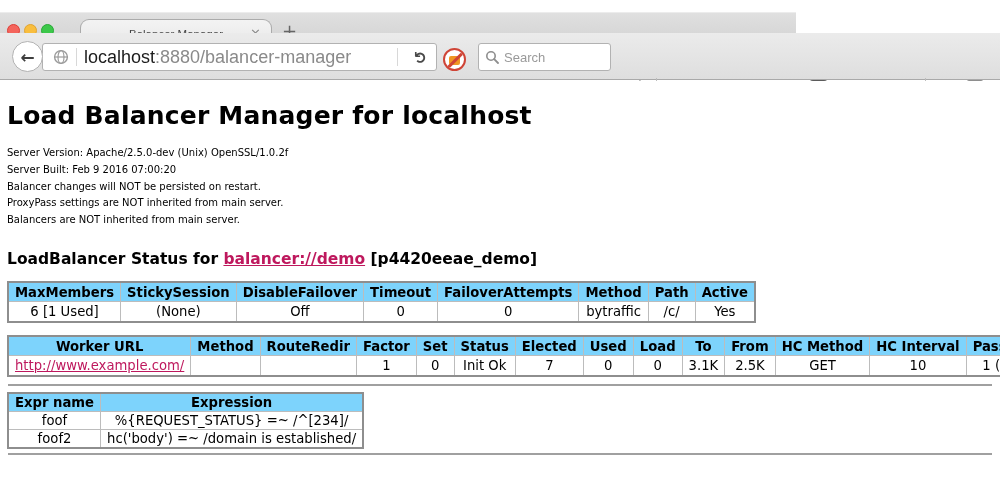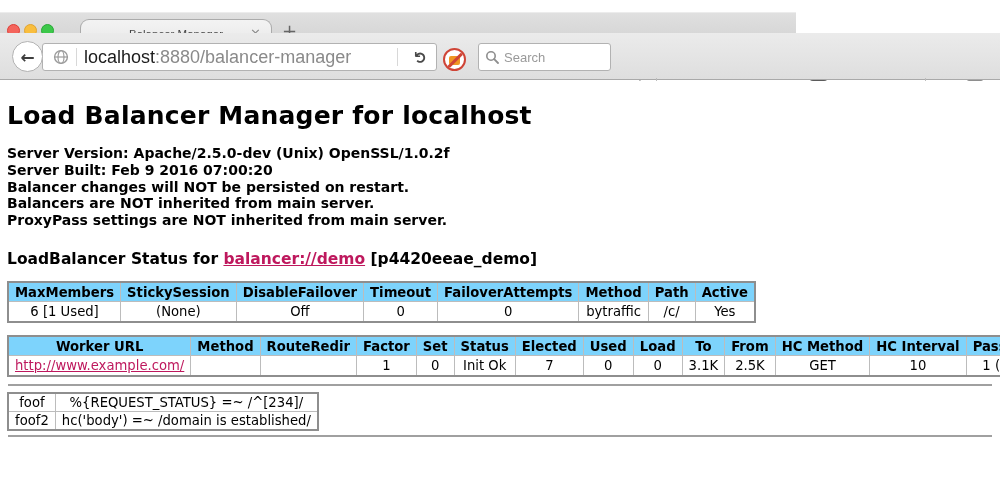--- a/index.html
+++ b/index.html
@@ -77,21 +77,21 @@
   .dot-y { left: 1px; top: 2px; width: 9px; height: 9px; background: #ffcd00; }
   .dot-b { left: 10px; top: 4px; width: 8px; height: 8px; background: #2f6ce0; }
   .dot-r { left: 4px; top: 8px; width: 10px; height: 10px; background: #e82c2c; }
   .caret { font-size: 9px; color: #6d6d6d; margin-left: -6px; cursor: pointer; }
   .hamburger { display: flex; flex-direction: column; gap: 3.5px; }
   .hamburger i { width: 18px; height: 3px; background: #4f4f4f; border-radius: 1px; }
 
   
   .page { position: absolute; left: 0; top: 81px; width: 1000px; height: 312px; background: #fff; padding: 0 7px; color: #000; }
   .page h1 { font-size: 25px; font-weight: bold; margin: 20px 0 15px 0; letter-spacing: 0.2px; }
-  .info-lines { font-size: 14px; line-height: 16.8px; font-weight: bold; }
+  .info-lines { font-size: 10px; line-height: 16.8px; }
   .lb-heading { margin-top: 21px; font-size: 15.5px; font-weight: bold; }
   .lb-heading a { color: #551a8b; }
   a.visited-link { color: #be185d; text-decoration: underline; cursor: pointer; }
 
   table { border-collapse: collapse; font-size: 13.2px; margin-top: 13px; }
   th, td { border: 1px solid #bcbcbc; padding: 1px 6px; text-align: center; height: 20px; white-space: nowrap; }
   th { background: #7dd3fc; font-weight: bold; }
   table { border: 2px solid #8e8e8e; }
   td { background: #fff; }
 
@@ -239,22 +239,22 @@
   </div>
 </div>
 
 <div class="page">
   <h1>Load Balancer Manager for localhost</h1>
 
   <div class="info-lines">
     <div>Server Version: Apache/2.5.0-dev (Unix) OpenSSL/1.0.2f</div>
     <div>Server Built: Feb 9 2016 07:00:20</div>
     <div>Balancer changes will NOT be persisted on restart.</div>
+    <div>ProxyPass settings are NOT inherited from main server.</div>
     <div>Balancers are NOT inherited from main server.</div>
-    <div>ProxyPass settings are NOT inherited from main server.</div>
   </div>
 
   <div class="lb-heading"><span>LoadBalancer Status for </span><a class="visited-link">balancer://demo</a><span> [p4420eeae_demo]</span></div>
 
   <table class="balancer-table">
     <tbody>
         <tr>
       <th>MaxMembers</th>
       <th>StickySession</th>
       <th>DisableFailover</th>
@@ -330,20 +330,24 @@
 
     </tr>
   </tbody>
     </table>
 
   <hr>
 
   <table class="health-table">
     <tbody>
     <tr>
+      <th class="name-col">Expr name</th>
+      <th class="expr-col">Expression</th>
+    </tr>
+    <tr>
       <td>foof</td>
       <td>%{REQUEST_STATUS} =~ /^[234]/</td>
     </tr>
     <tr>
       <td>foof2</td>
       <td>hc('body') =~ /domain is established/</td>
     </tr>
   </tbody>
     </table>
 

